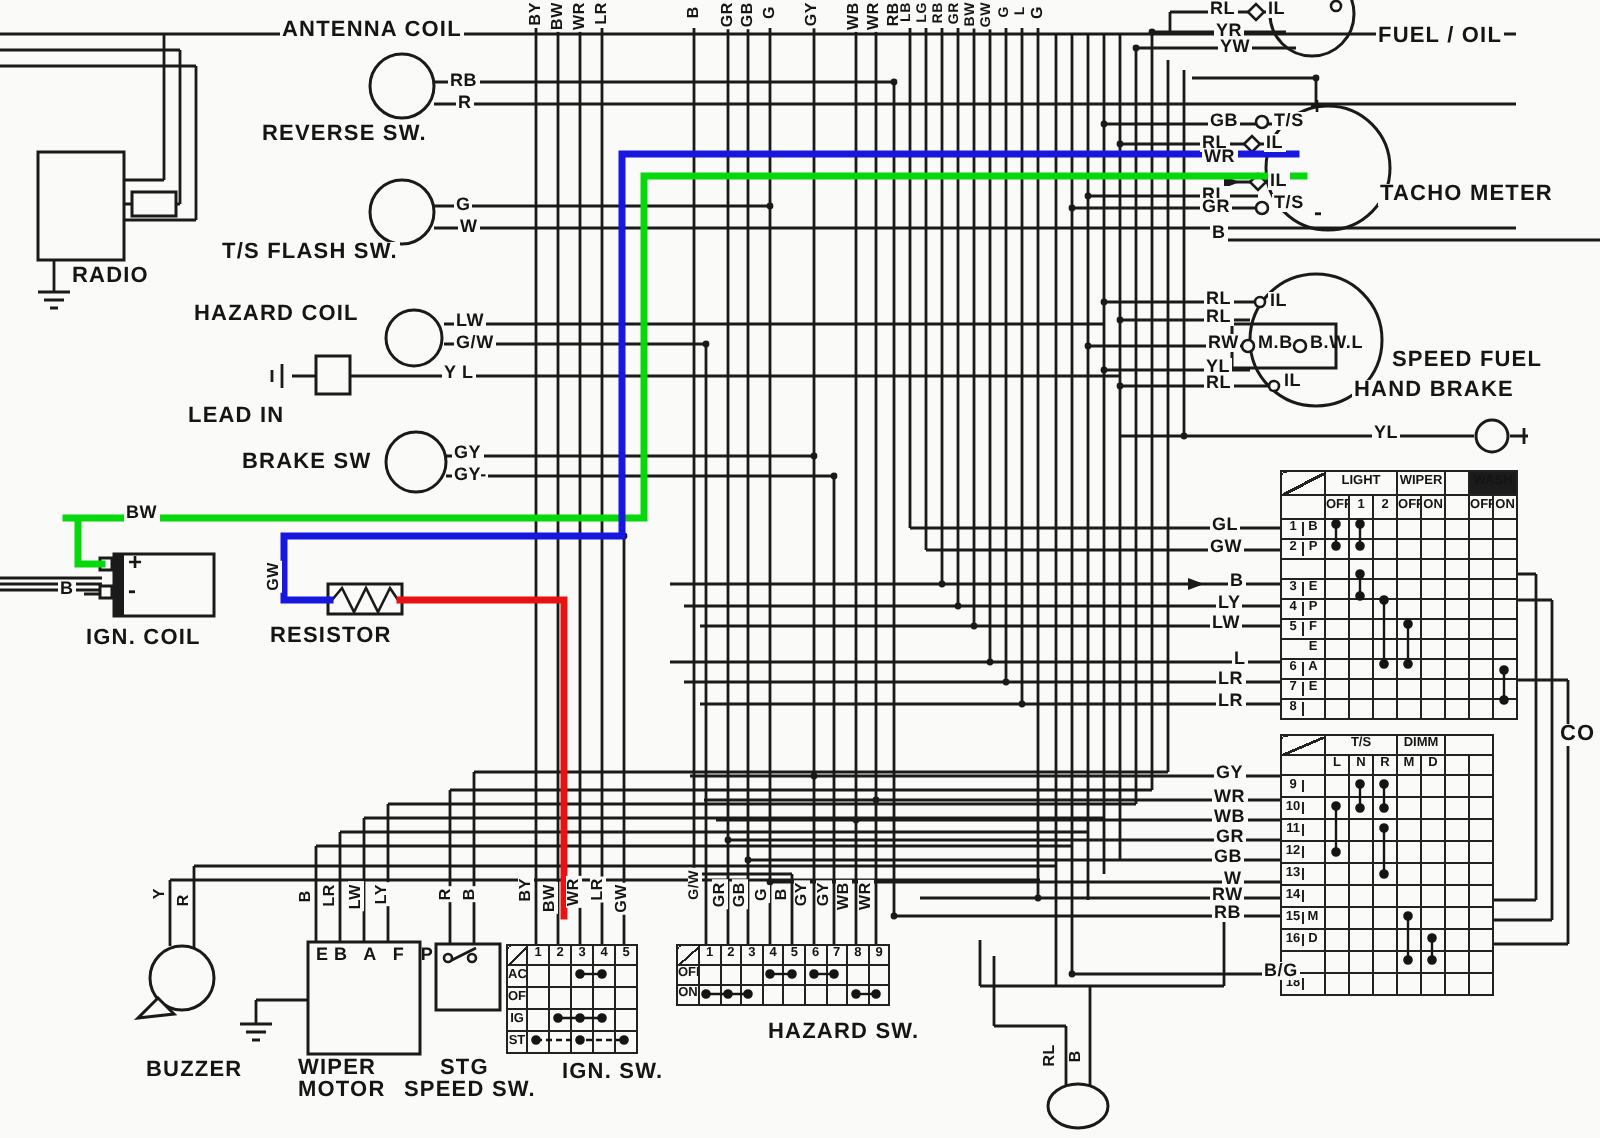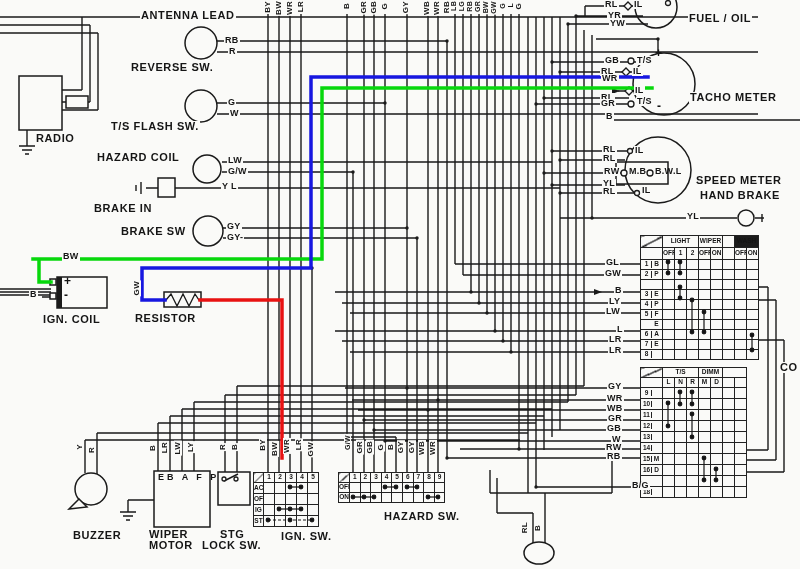--- a/index.html
+++ b/index.html
@@ -153,21 +153,21 @@
         <circle cx="658" cy="39" r="1.7"></circle>
   </g>
 
   <g fill="none" stroke-linecap="square" stroke-linejoin="miter" stroke-width="3.5">
     <path d="M33 259H322V88H652 M39 259V282H51" stroke="#07d80c"></path>
     <path d="M648 77H311V268H142V300H165" stroke="#1717e0"></path>
     <path d="M200 300H282V458" stroke="#e81212"></path>
   </g>
 </svg>
 
-<span class="lb big" style="left:140px;top:10px">ANTENNA LEAD</span>
+<span class="lb big" style="left:140px;top:10px">ANTENNA COIL</span>
 
 <span class="lb v sm" style="left:264px;top:0">BY</span>
 <span class="lb v sm" style="left:275px;top:0">BW</span>
 <span class="lb v sm" style="left:286px;top:0">WR</span>
 <span class="lb v sm" style="left:297px;top:0">LR</span>
 <span class="lb v sm" style="left:343px;top:2px">B</span>
 <span class="lb v sm" style="left:360px;top:0">GR</span>
 <span class="lb v sm" style="left:370px;top:0">GB</span>
 <span class="lb v sm" style="left:381px;top:2px">G</span>
 <span class="lb v sm" style="left:402px;top:0">GY</span>
@@ -209,21 +209,21 @@
 <span class="lb" style="left:600px;top:99px">GR</span>
 <span class="lb" style="left:636px;top:97px">T/S</span>
 <span class="lb sign" style="left:656px;top:100px">-</span>
 <span class="lb" style="left:605px;top:112px">B</span>
 <span class="lb big" style="left:689px;top:92px">TACHO METER</span>
 
 <span class="lb big" style="left:96px;top:152px">HAZARD COIL</span>
 <span class="lb" style="left:227px;top:156px">LW</span>
 <span class="lb" style="left:227px;top:167px">G/W</span>
 <span class="lb" style="left:221px;top:182px">Y L</span>
-<span class="lb big" style="left:93px;top:203px">BRAKE IN</span>
+<span class="lb big" style="left:93px;top:203px">LEAD IN</span>
 <span class="lb big" style="left:120px;top:226px">BRAKE SW</span>
 <span class="lb" style="left:226px;top:222px">GY</span>
 <span class="lb" style="left:226px;top:233px">GY-</span>
 
 <span class="lb" style="left:62px;top:252px">BW</span>
 <span class="lb sign" style="left:63px;top:275px;background:transparent">+</span>
 <span class="lb sign" style="left:63px;top:289px;background:transparent">-</span>
 <span class="lb" style="left:29px;top:290px">B</span>
 <span class="lb big" style="left:42px;top:314px">IGN. COIL</span>
 <span class="lb v sm" style="left:133px;top:280px">GW</span>
@@ -231,22 +231,22 @@
 
 <span class="lb" style="left:602px;top:145px">RL</span>
 <span class="lb" style="left:634px;top:146px">IL</span>
 <span class="lb" style="left:602px;top:154px">RL</span>
 <span class="lb" style="left:603px;top:167px">RW</span>
 <span class="lb" style="left:628px;top:167px;background:transparent">M.B</span>
 <span class="lb" style="left:654px;top:167px;background:transparent">B.W.L</span>
 <span class="lb" style="left:602px;top:179px">YL</span>
 <span class="lb" style="left:602px;top:187px">RL</span>
 <span class="lb" style="left:641px;top:186px">IL</span>
-<span class="lb big" style="left:695px;top:175px">SPEED METER</span>
-<span class="lb big" style="left:699px;top:190px">HAND BRAKE</span>
+<span class="lb big" style="left:695px;top:175px">SPEED FUEL</span>
+<span class="lb big" style="left:676px;top:190px">HAND BRAKE</span>
 <span class="lb" style="left:686px;top:212px">YL</span>
 
 <span class="lb" style="left:605px;top:258px">GL</span>
 <span class="lb" style="left:604px;top:269px">GW</span>
 <span class="lb" style="left:614px;top:286px">B</span>
 <span class="lb" style="left:608px;top:297px">LY</span>
 <span class="lb" style="left:605px;top:307px">LW</span>
 <span class="lb" style="left:616px;top:325px">L</span>
 <span class="lb" style="left:608px;top:335px">LR</span>
 <span class="lb" style="left:608px;top:346px">LR</span>
@@ -271,21 +271,21 @@
 <span class="lb v sm" style="left:149px;top:444px">B</span>
 <span class="lb v sm" style="left:161px;top:441px">LR</span>
 <span class="lb v sm" style="left:174px;top:441px">LW</span>
 <span class="lb v sm" style="left:187px;top:441px">LY</span>
 <span class="lb big" style="left:148px;top:529px">WIPER</span>
 <span class="lb big" style="left:148px;top:540px">MOTOR</span>
 
 <span class="lb v sm" style="left:219px;top:443px">R</span>
 <span class="lb v sm" style="left:231px;top:443px">B</span>
 <span class="lb big" style="left:219px;top:529px">STG</span>
-<span class="lb big" style="left:201px;top:540px">LOCK SW.</span>
+<span class="lb big" style="left:201px;top:540px">SPEED SW.</span>
 
 <span class="lb v sm" style="left:259px;top:438px">BY</span>
 <span class="lb v sm" style="left:271px;top:441px">BW</span>
 <span class="lb v sm" style="left:283px;top:438px">WR</span>
 <span class="lb v sm" style="left:295px;top:438px">LR</span>
 <span class="lb v sm" style="left:307px;top:441px">GW</span>
 <span class="lb big" style="left:280px;top:531px">IGN. SW.</span>
 
 <span class="lb v" style="left:344px;top:434px;font-size:7px">G/W</span>
 <span class="lb v sm" style="left:356px;top:440px">GR</span>

